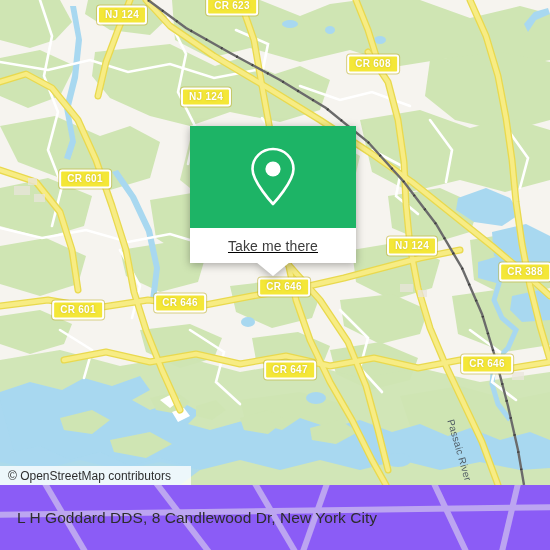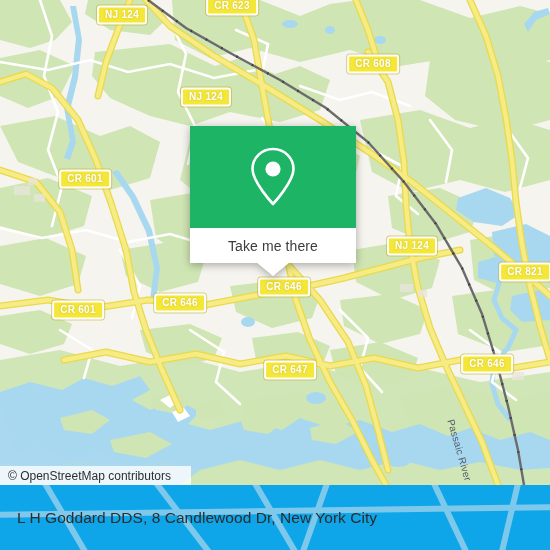--- a/index.html
+++ b/index.html
@@ -63,37 +63,38 @@
     filter:drop-shadow(0 2px 4px rgba(0,0,0,.32));
   }
   .popup-head{
     height:102px;background:#1db466;
     display:flex;align-items:center;justify-content:center;
   }
   .popup-foot{
     height:35px;background:#ffffff;
     display:flex;align-items:center;justify-content:center;
     position:relative;
+    text-decoration:underline;
   }
   .popup-foot-label{
     font-size:14px;color:#3c3c3c;letter-spacing:.1px;
   }
   .popup-tail{
     position:absolute;left:50%;bottom:-13px;
     transform:translateX(-50%);
     width:0;height:0;
     border-left:17px solid transparent;
     border-right:17px solid transparent;
     border-top:14px solid #ffffff;
   }
 
   
   .bottombar{
     position:absolute;left:0;top:485px;width:550px;height:65px;
-    background:#0ea5e9;
+    background:#8b5cf6;
     display:flex;align-items:center;
     z-index:10;
     overflow:hidden;
   }
   .bottombar-watermark{
     position:absolute;left:0;top:0;width:550px;height:65px;
     opacity:.5;
   }
   .bottombar-title{
     position:relative;
@@ -294,21 +295,21 @@
     <div id="shield-layer">
         <div class="shield" style="left: 122px; top: 15px;">NJ 124</div>
         <div class="shield" style="left: 232px; top: 6px;">CR 623</div>
         <div class="shield" style="left: 373px; top: 64px;">CR 608</div>
         <div class="shield" style="left: 206px; top: 97px;">NJ 124</div>
         <div class="shield" style="left: 412px; top: 246px;">NJ 124</div>
         <div class="shield" style="left: 85px; top: 179px;">CR 601</div>
         <div class="shield" style="left: 78px; top: 310px;">CR 601</div>
         <div class="shield" style="left: 180px; top: 303px;">CR 646</div>
         <div class="shield" style="left: 284px; top: 287px;">CR 646</div>
-        <div class="shield" style="left: 525px; top: 272px;">CR 821</div>
+        <div class="shield" style="left: 525px; top: 272px;">CR 388</div>
         <div class="shield" style="left: 290px; top: 370px;">CR 647</div>
         <div class="shield" style="left: 487px; top: 364px;">CR 646</div>
       </div>
 
     <div class="river-label" style="left:456px;top:418px;transform:rotate(74deg);">Passaic River</div>
   </div>
 
   <div class="attrib">© OpenStreetMap contributors</div>
 
   <div class="popup">

